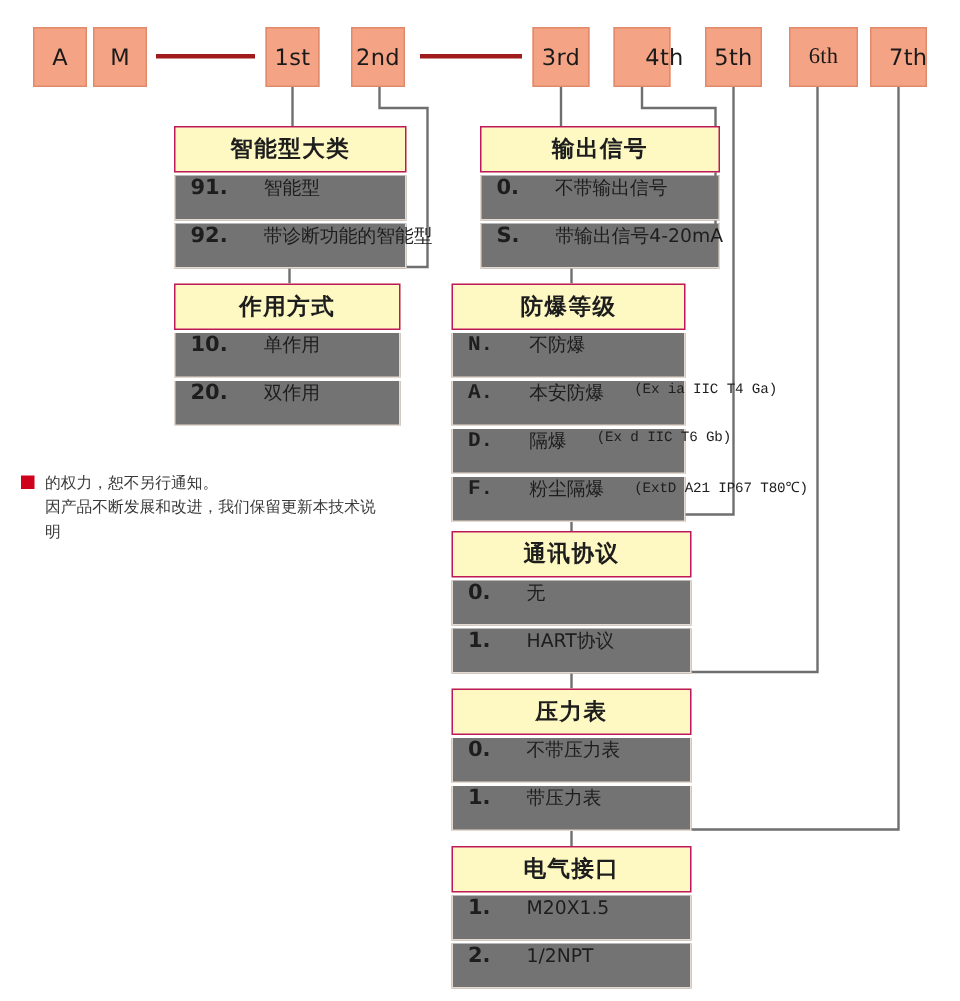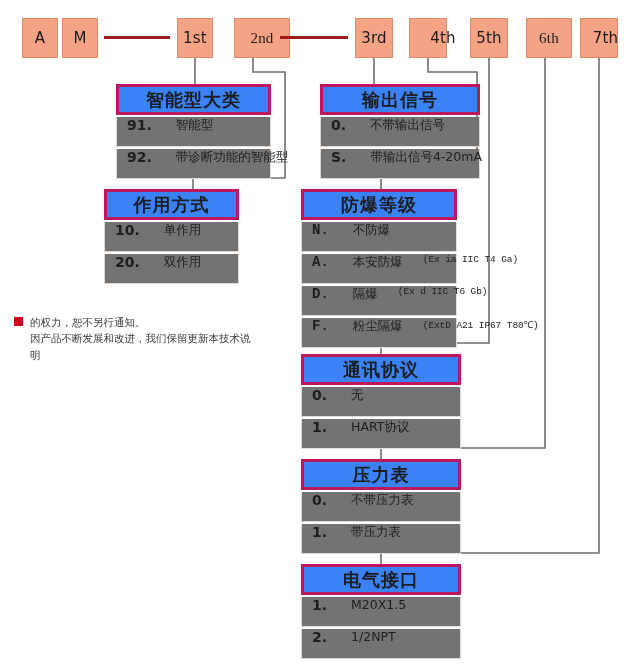--- a/index.html
+++ b/index.html
@@ -31,25 +31,25 @@
   .dash{
     position:absolute;
     height:3px;
     background:#a01c1c;
   }
 
   
   .table{position:absolute;box-sizing:border-box;}
   .thead{
     box-sizing:border-box;
-    background:#3b82f6;
-    border:3px solid #be185d;
+    background:#fef9c3;
+    border:1px solid #be185d;
     height:31px;
     display:flex;align-items:center;justify-content:center;
-    font-size:18px;
+    font-size:15px;
     font-weight:700;
     color:#1d1d1d;
     letter-spacing:1px;
   }
   .trow{
     box-sizing:border-box;
     background:#737373;
     border:1px solid #e6d9cf;
     border-top:none;
     height:30px;
@@ -114,21 +114,21 @@
       <path d="M545,58 L545,448 L381,448 L381,459"></path>
 
       <path d="M599,58 L599,553 L381,553 L381,564"></path>
     </g>
   </svg>
 
   <div id="boxes">
       <div class="codebox" style="left: 22px; top: 18px; width: 36px; height: 40px;">A</div>
       <div class="codebox" style="left: 62px; top: 18px; width: 36px; height: 40px;">M</div>
       <div class="codebox" style="left: 177px; top: 18px; width: 36px; height: 40px;">1st</div>
-      <div class="codebox" style="left: 234px; top: 18px; width: 56px; height: 40px; font-family: Liberation Serif, serif;">2nd</div>
+      <div class="codebox" style="left: 234px; top: 18px; width: 36px; height: 40px;">2nd</div>
       <div class="codebox" style="left: 355px; top: 18px; width: 38px; height: 40px;">3rd</div>
       <div class="codebox" style="left: 409px; top: 18px; width: 38px; height: 40px; padding-left: 30px;">4th</div>
       <div class="codebox" style="left: 470px; top: 18px; width: 38px; height: 40px;">5th</div>
       <div class="codebox" style="left: 526px; top: 18px; width: 46px; height: 40px; font-family: Liberation Serif, serif;">6th</div>
       <div class="codebox" style="left: 580px; top: 18px; width: 38px; height: 40px; padding-left: 13px;">7th</div>
     </div>
   <div id="dashes">
       <div class="dash" style="left: 104px; top: 36px; width: 66px;"></div>
       <div class="dash" style="left: 280px; top: 36px; width: 68px;"></div>
     </div>
@@ -148,21 +148,21 @@
         <div class="thead">输出信号</div>
         <div class="trow">
           <span class="code">0.</span>
           <span class="desc">不带输出信号</span>
         </div>
         <div class="trow">
           <span class="code">S.</span>
           <span class="desc">带输出信号4-20mA</span>
         </div>
       </div>
-      <div class="table" style="left: 104px; top: 189px; width: 135px;">
+      <div class="table" style="left: 116px; top: 189px; width: 151px;">
         <div class="thead">作用方式</div>
         <div class="trow">
           <span class="code">10.</span>
           <span class="desc">单作用</span>
         </div>
         <div class="trow">
           <span class="code">20.</span>
           <span class="desc">双作用</span>
         </div>
       </div>

